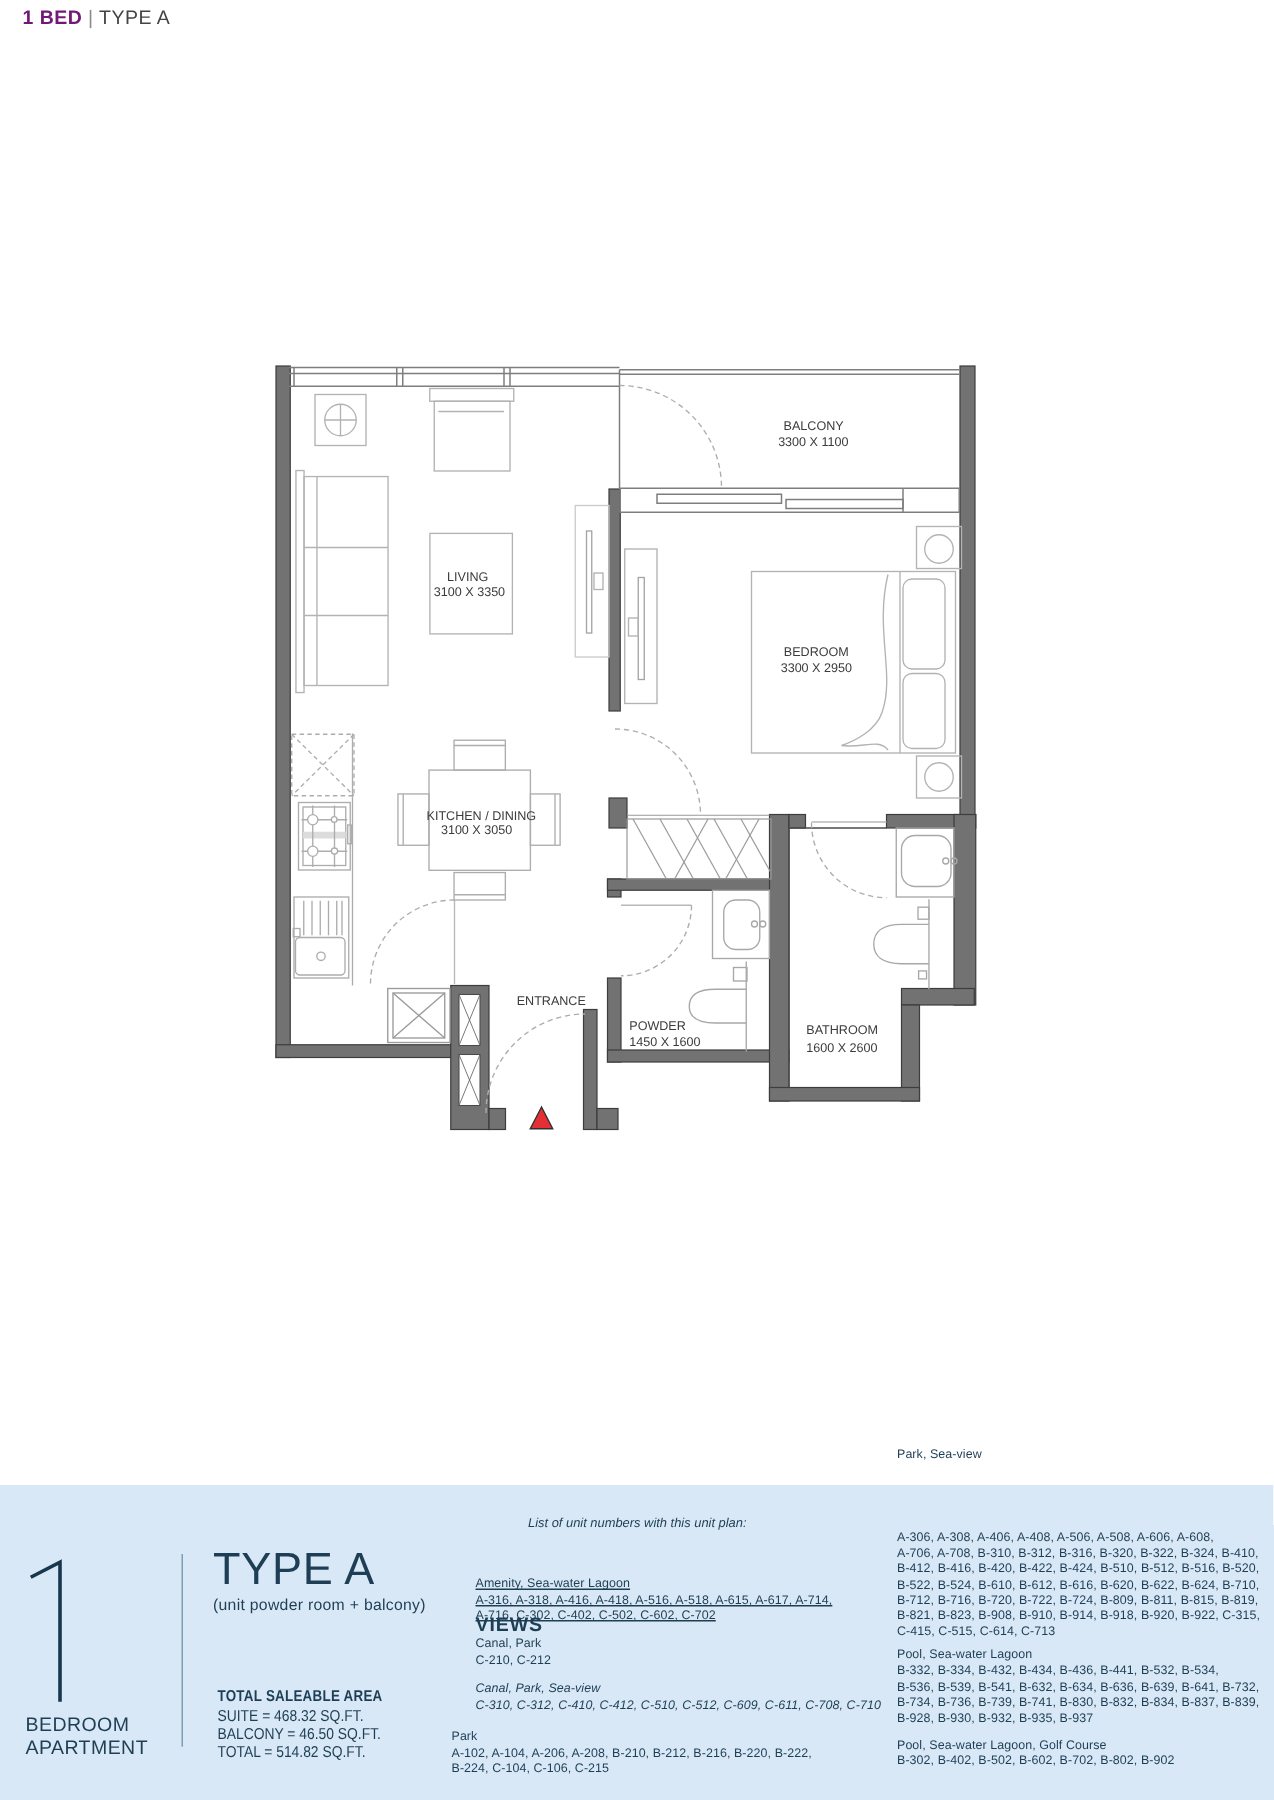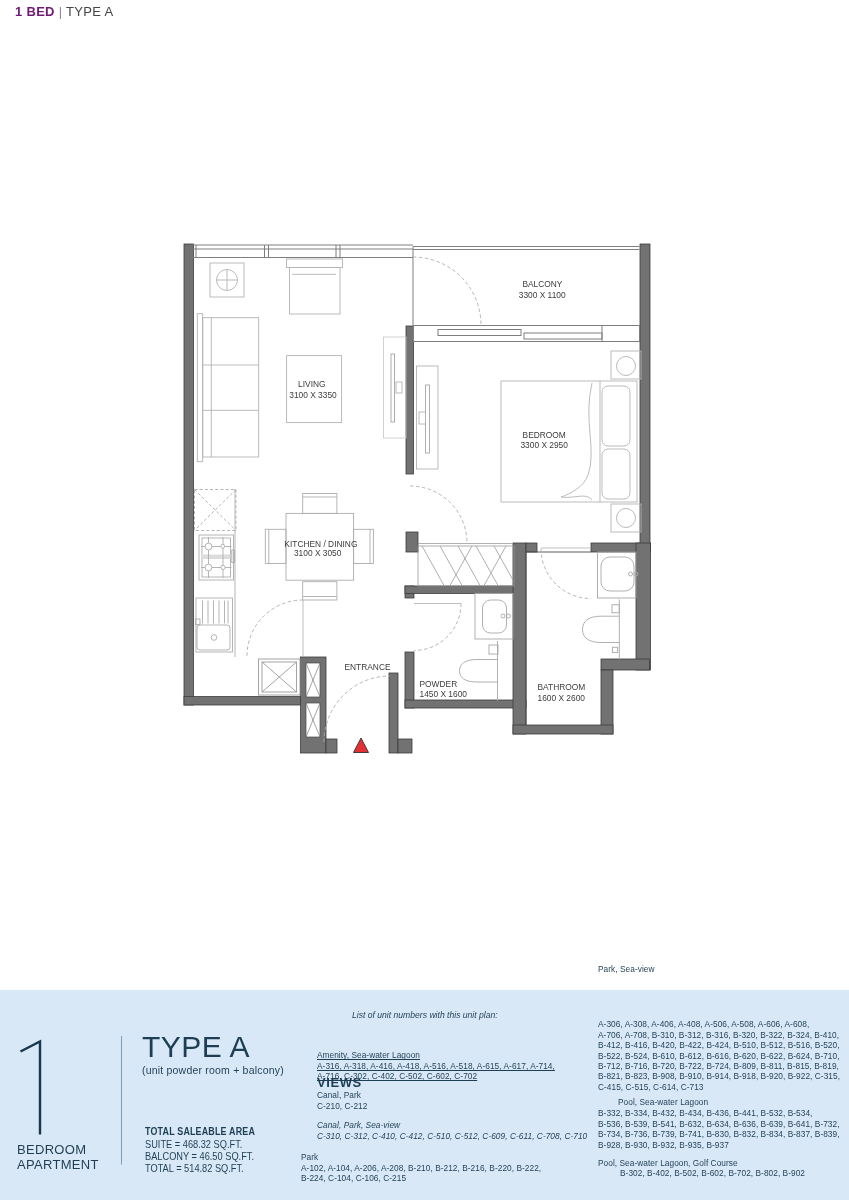--- a/index.html
+++ b/index.html
@@ -249,17 +249,17 @@
   <div class="ptxt t-list">List of unit numbers with this unit plan:</div>
   <div class="ptxt t-views">VIEWS</div>
 
   <div class="ptxt col" style="left:317px;top:1050.4px;text-decoration:underline;">Amenity, Sea-water Lagoon<br>A-316, A-318, A-416, A-418, A-516, A-518, A-615, A-617, A-714,<br>A-716, C-302, C-402, C-502, C-602, C-702</div>
   <div class="ptxt col" style="left:317px;top:1090.4px;">Canal, Park<br>C-210, C-212</div>
   <div class="ptxt col" style="left:317px;top:1120.4px;font-style:italic;">Canal, Park, Sea-view<br>C-310, C-312, C-410, C-412, C-510, C-512, C-609, C-611, C-708, C-710</div>
   <div class="ptxt col" style="left:301px;top:1152.4px;">Park<br>A-102, A-104, A-206, A-208, B-210, B-212, B-216, B-220, B-222,<br>B-224, C-104, C-106, C-215</div>
 
   <div class="ptxt col" style="left:598px;top:964px;">Park, Sea-view</div>
   <div class="ptxt col" style="left:598px;top:1019.4px;">A-306, A-308, A-406, A-408, A-506, A-508, A-606, A-608,<br>A-706, A-708, B-310, B-312, B-316, B-320, B-322, B-324, B-410,<br>B-412, B-416, B-420, B-422, B-424, B-510, B-512, B-516, B-520,<br>B-522, B-524, B-610, B-612, B-616, B-620, B-622, B-624, B-710,<br>B-712, B-716, B-720, B-722, B-724, B-809, B-811, B-815, B-819,<br>B-821, B-823, B-908, B-910, B-914, B-918, B-920, B-922, C-315,<br>C-415, C-515, C-614, C-713</div>
-  <div class="ptxt col" style="left:598px;top:1097.4px;margin-left:20px;">Pool, Sea-water Lagoon</div>
+  <div class="ptxt col" style="left:598px;top:1097.4px;">Pool, Sea-water Lagoon</div>
   <div class="ptxt col" style="left:598px;top:1108.4px;">B-332, B-334, B-432, B-434, B-436, B-441, B-532, B-534,<br>B-536, B-539, B-541, B-632, B-634, B-636, B-639, B-641, B-732,<br>B-734, B-736, B-739, B-741, B-830, B-832, B-834, B-837, B-839,<br>B-928, B-930, B-932, B-935, B-937</div>
   <div class="ptxt col" style="left:598px;top:1158.4px;">Pool, Sea-water Lagoon, Golf Course</div>
-  <div class="ptxt col" style="left:620px;top:1168.4px;">B-302, B-402, B-502, B-602, B-702, B-802, B-902</div>
+  <div class="ptxt col" style="left:598px;top:1168.4px;">B-302, B-402, B-502, B-602, B-702, B-802, B-902</div>
 </div>
 
 </body></html>

